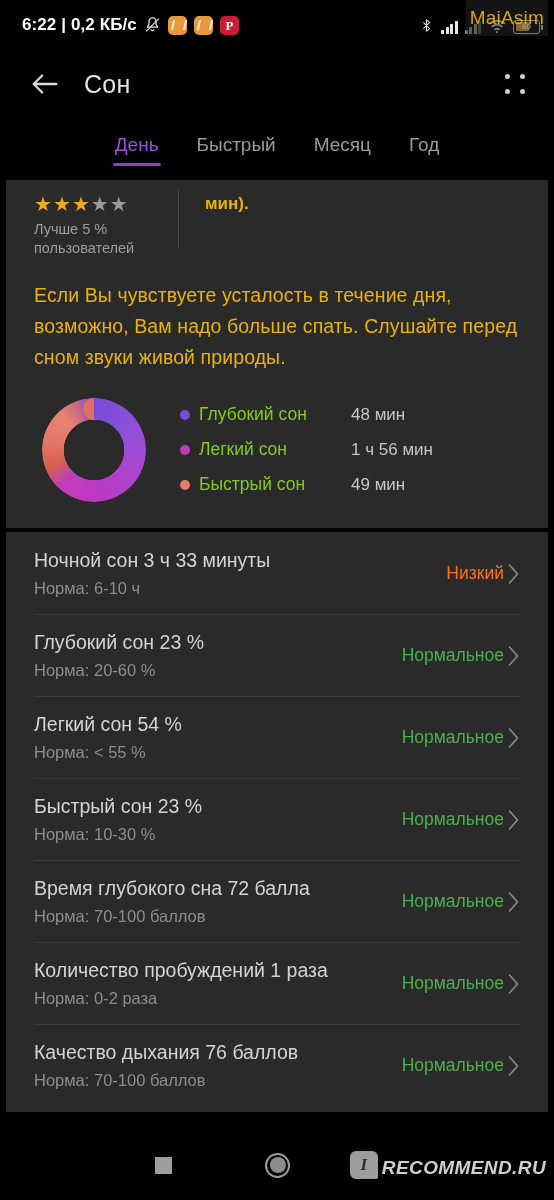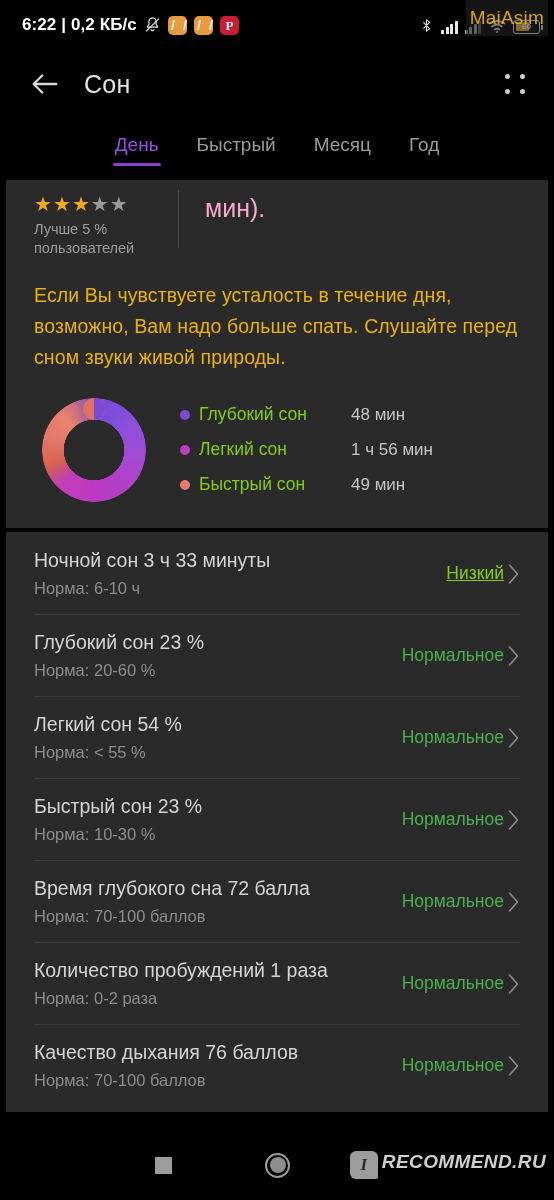--- a/index.html
+++ b/index.html
@@ -86,21 +86,21 @@
   .card { background: #2a2a2a; margin: 0 6px; }
 
   .card.top { position: relative; }
   .hero { display: flex; padding: 6px 0 0; min-height: 72px; }
   .hero-left { width: 172px; padding: 8px 0 0 28px; }
   .stars { font-size: 20px; letter-spacing: 1px; line-height: 1; }
   .stars .on { color: #F0A81E; }
   .stars .off { color: #9a9a9a; }
   .hero-sub { color: #9e9e9e; font-size: 14.5px; line-height: 19px; margin-top: 6px; }
   .hero-div { width: 1px; background: #4a4a4a; margin: 4px 0 10px; }
-  .hero-right { flex: 1; padding: 8px 0 0 26px; color: #f9a8d4; font-size: 25px; }
+  .hero-right { flex: 1; padding: 8px 0 0 26px; color: #eab308; font-size: 17px; font-weight: bold; }
 
   .advice { color: #eab308; font-size: 19.5px; line-height: 31px;
             padding: 22px 28px 10px; letter-spacing: .1px; }
 
   .chartrow { display: flex; align-items: center; padding: 14px 0 26px 36px; }
   .donut { width: 104px; height: 104px; position: relative; flex: none; }
   .donut .ring {
     width: 104px; height: 104px; border-radius: 50%;
     background: conic-gradient(
       from 0deg,
@@ -125,31 +125,31 @@
   .row { display: flex; align-items: center; padding: 15px 0 14px; margin: 0 28px; position: relative; }
   .row + .row::before {
     content: ""; position: absolute; left: 0; right: 0; top: 0; height: 1px; background: #3c3c3c;
   }
   .row-main { flex: 1; padding-right: 12px; }
   .row-title { color: #d4d4d4; font-size: 19.5px; line-height: 27px; }
   .row-norm { color: #8e8e8e; font-size: 16.5px; line-height: 24px; margin-top: 2px; }
   .row-side { display: flex; align-items: center; flex: none; }
   .row-status { font-size: 17.5px; }
   .status-normal { color: #4CAF50; }
-  .status-low { color: #84cc16; text-decoration: underline; }
+  .status-low { color: #f97316; }
   .chev { margin-left: 3px; width: 13px; height: 22px; }
 
   
   .navbar { position: absolute; left: 0; bottom: 0; width: 554px; height: 70px;
             background: #000; display: flex; align-items: center; }
   .nav-square { position: absolute; left: 155px; width: 17px; height: 17px; background: #9d9d9d; }
   .nav-circle { position: absolute; left: 265px; width: 25px; height: 25px;
                 border: 2.5px solid #9d9d9d; border-radius: 50%; }
   .nav-circle i { position: absolute; inset: 2.5px; background: #8d8d8d; border-radius: 50%; display:block; }
-  .wm { position: absolute; right: 8px; display: flex; align-items: flex-start; gap: 4px; }
+  .wm { position: absolute; right: 8px; display: flex; align-items: flex-end; gap: 4px; }
   .wm-badge { width: 28px; height: 28px; background: #9d9d9d; border-radius: 6px 6px 2px 6px;
               position: relative; }
   .wm-badge::after { content: "I"; position: absolute; inset: 0; color: #2a2a2a;
     font-size: 17px; font-weight: bold; line-height: 28px; text-align: center;
     font-family: "Liberation Serif", serif; font-style: italic; }
   .wm-text { color: #cfcfcf; font-size: 19px; font-weight: bold; font-style: italic; letter-spacing: .4px; }
 </style>
 </head>
 <body>
 

